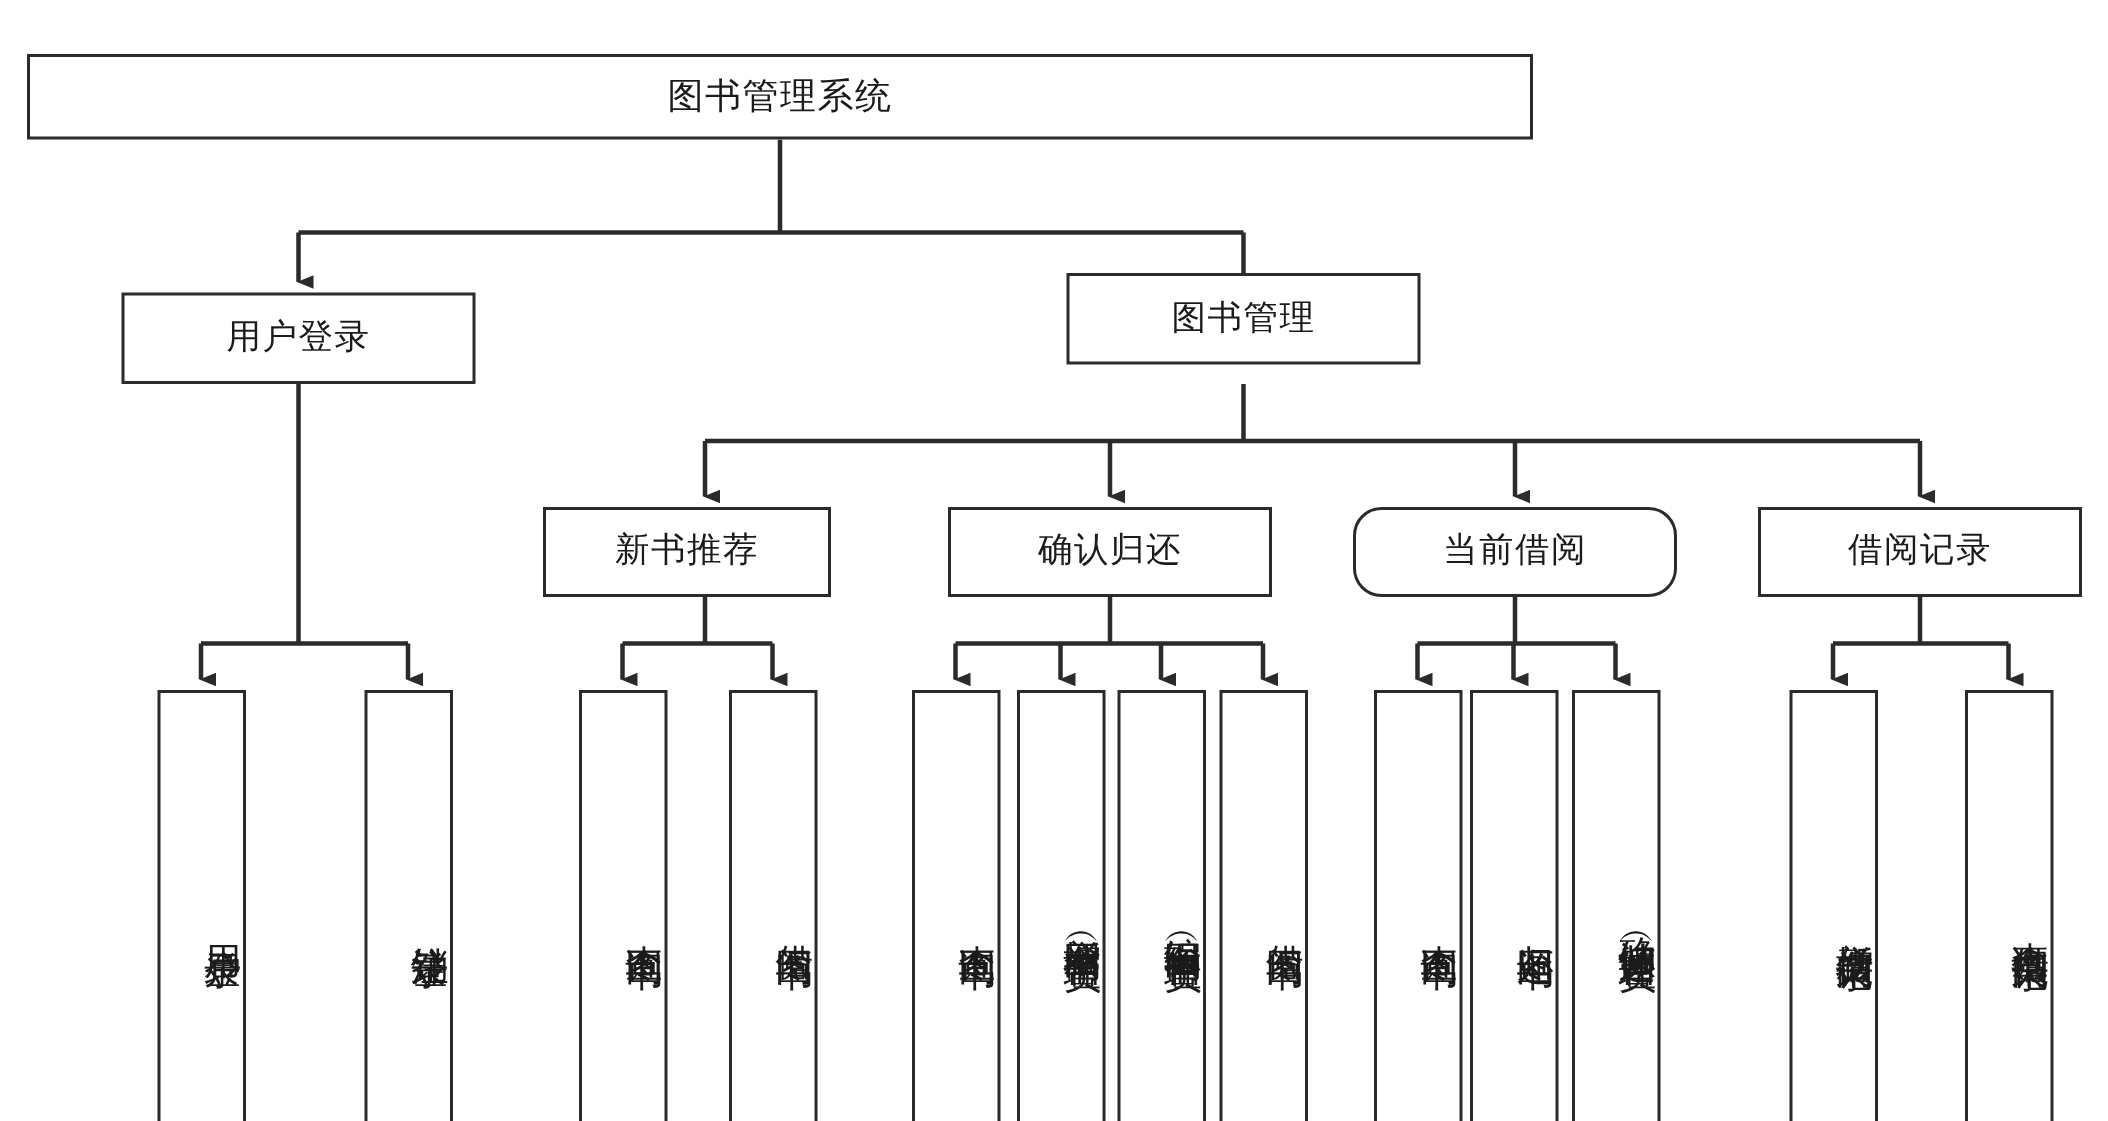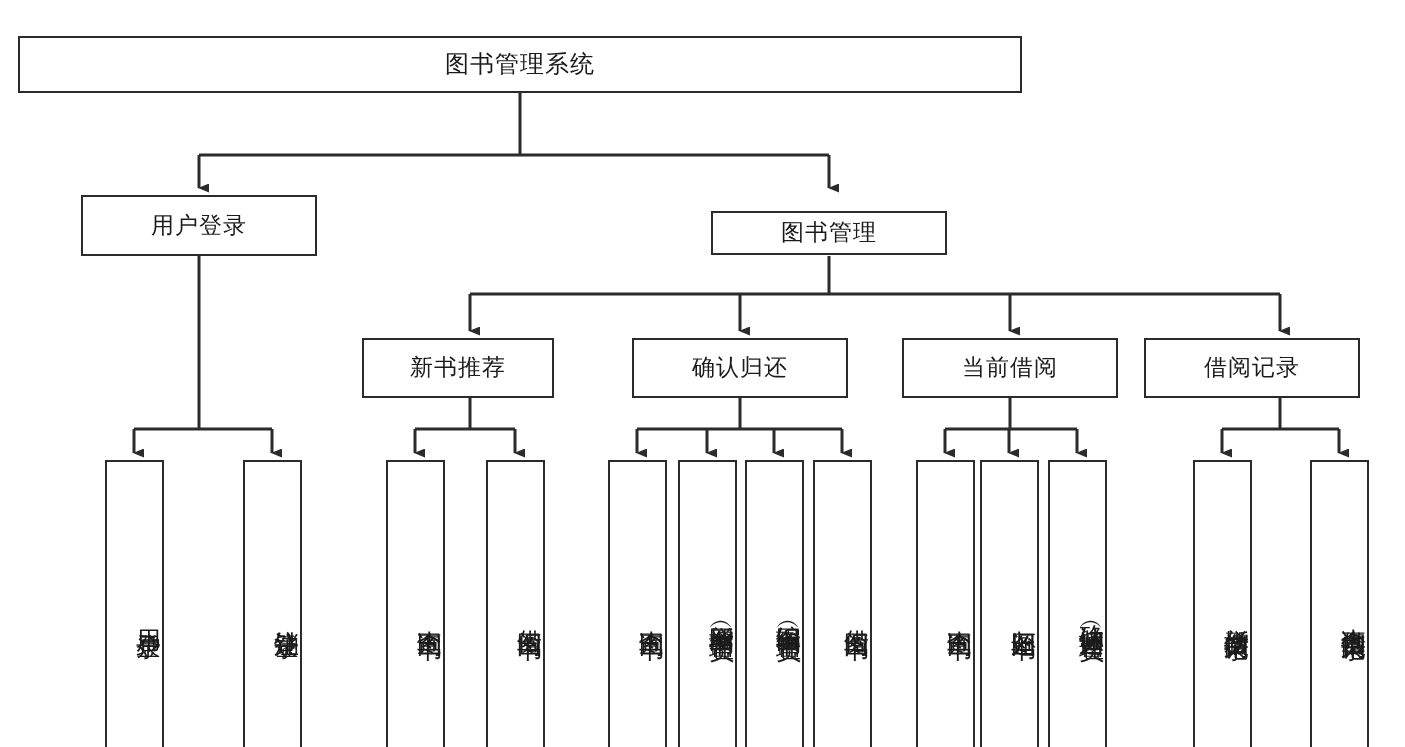--- a/index.html
+++ b/index.html
@@ -126,34 +126,34 @@
     </g>
   </svg>
 
   <div class="node node-h node-root" style="left:18px; top:12px; width:1004px; height:57px;">
     <span>图书管理系统</span>
   </div>
 
   <div class="node node-h" style="left:81px; top:171px; width:236px; height:61px;">
     <span>用户登录</span>
   </div>
-  <div class="node node-h" style="left:711px; top:187px; width:236px; height:44px;">
+  <div class="node node-h" style="left:711px; top:158px; width:236px; height:61px;">
     <span>图书管理</span>
   </div>
 
   <div class="node node-h" style="left:362px; top:314px; width:192px; height:60px;justify-content:center;">
     <span>新书推荐</span>
   </div>
   <div class="node node-h" style="left:632px; top:314px; width:216px; height:60px;">
     <span>确认归还</span>
   </div>
-  <div class="node node-h" style="left:902px; top:314px; width:216px; height:60px;">
+  <div class="node node-h" style="left:902px; top:314px; width:216px; height:60px;border-radius:19px;">
     <span>当前借阅</span>
   </div>
-  <div class="node node-h" style="left:1144px; top:314px; width:216px; height:60px;">
+  <div class="node node-h" style="left:1172px; top:314px; width:216px; height:60px;">
     <span>借阅记录</span>
   </div>
 
   <div class="node node-v" style="left:105px; top:436px; width:59px; height:298px;">
     <span>用户登录</span>
   </div>
   <div class="node node-v" style="left:243px; top:436px; width:59px; height:298px;">
     <span>注销登录</span>
   </div>
   <div class="node node-v" style="left:386px; top:436px; width:59px; height:298px;">

